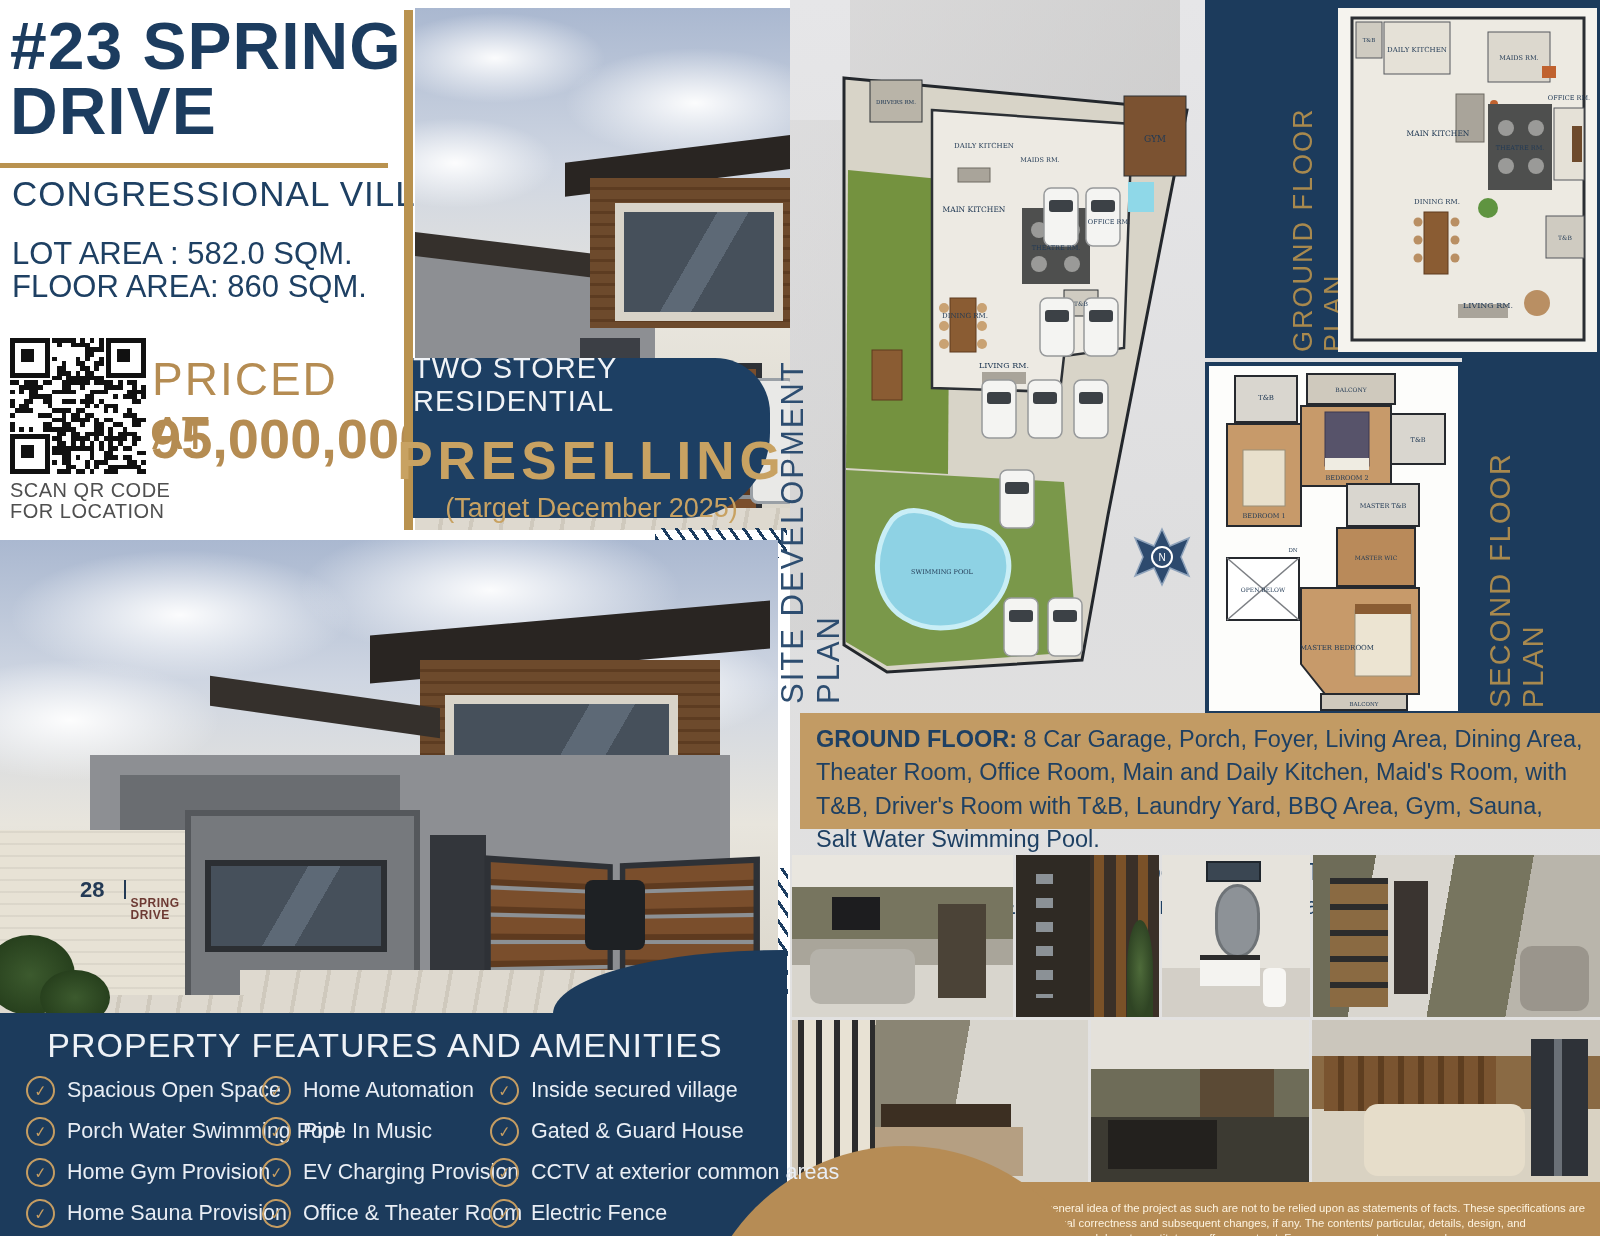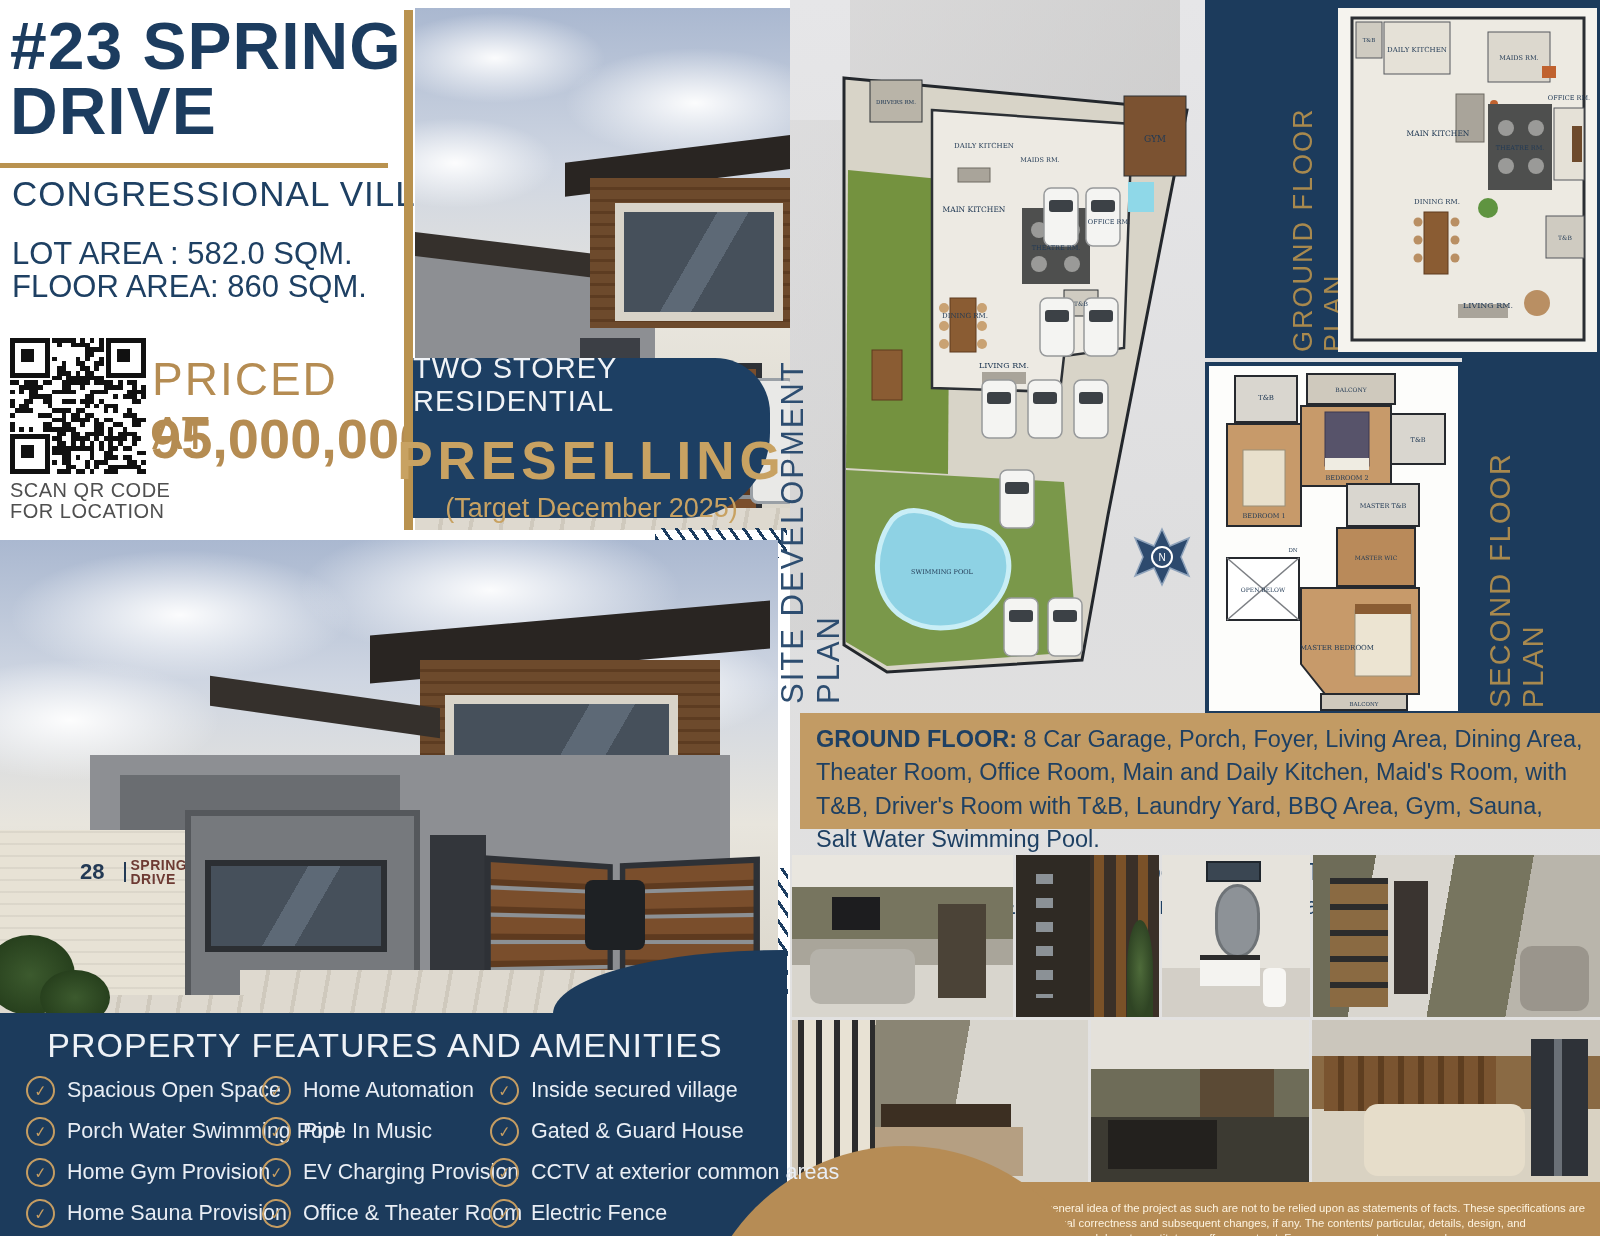--- a/index.html
+++ b/index.html
@@ -27,21 +27,21 @@
   .gold-stripe{left:404px;top:10px;width:9px;height:520px;background:#b9924f;}
   .render{overflow:hidden;background:linear-gradient(180deg,#aab8d0 0%,#cfd6e2 30%,#e8e5dd 60%,#d9d4c8 100%);}
   .render-top{left:415px;top:8px;width:375px;height:522px;}
   .cloud{position:absolute;background:radial-gradient(closest-side,rgba(255,255,255,0.95),rgba(255,255,255,0));border-radius:50%;}
   .roof{position:absolute;background:#292522;}
   .wood{background:repeating-linear-gradient(180deg,#6d4a2c 0 9px,#5d3c21 9px 12px);}
   .frame{border:9px solid #d8d3c8;}
   .glass{background:linear-gradient(120deg,#46505b 0 45%,#5d6976 45% 60%,#46505b 60%);}
   .sign{position:absolute;display:flex;align-items:center;gap:4px;}
   .sign .num{color:#233a55;font-weight:bold;border-right:2px solid #233a55;padding-right:20px;line-height:0.9;}
-  .sign .street{color:#6d3a33;font-size:14px;line-height:1.0;font-weight:bold;letter-spacing:0.5px;}
+  .sign .street{color:#6d3a33;font-size:12px;line-height:1.0;font-weight:bold;letter-spacing:0.5px;margin-top:39px;}
   .preselling{left:413px;top:358px;width:357px;height:160px;background:#1d3f63;
       border-radius:0 55px 85px 0;display:flex;flex-direction:column;align-items:center;justify-content:center;}
   .presell-type{color:#f0f3f7;font-size:29px;letter-spacing:1px;}
   .presell-status{color:#c8a262;font-size:53px;letter-spacing:5px;margin-top:12px;font-weight:bold;}
   .presell-target{color:#c8a262;font-size:27px;margin-top:2px;}
   .hatch{background:repeating-linear-gradient(55deg,#1c3c5f 0 3px,rgba(0,0,0,0) 3px 11px);}
 
   
   .render-main{left:0;top:540px;width:778px;height:473px;}
   .fence-white{position:absolute;background:#e7e2d5;background-image:repeating-linear-gradient(0deg,rgba(0,0,0,0.05) 0 2px,transparent 2px 12px);}

